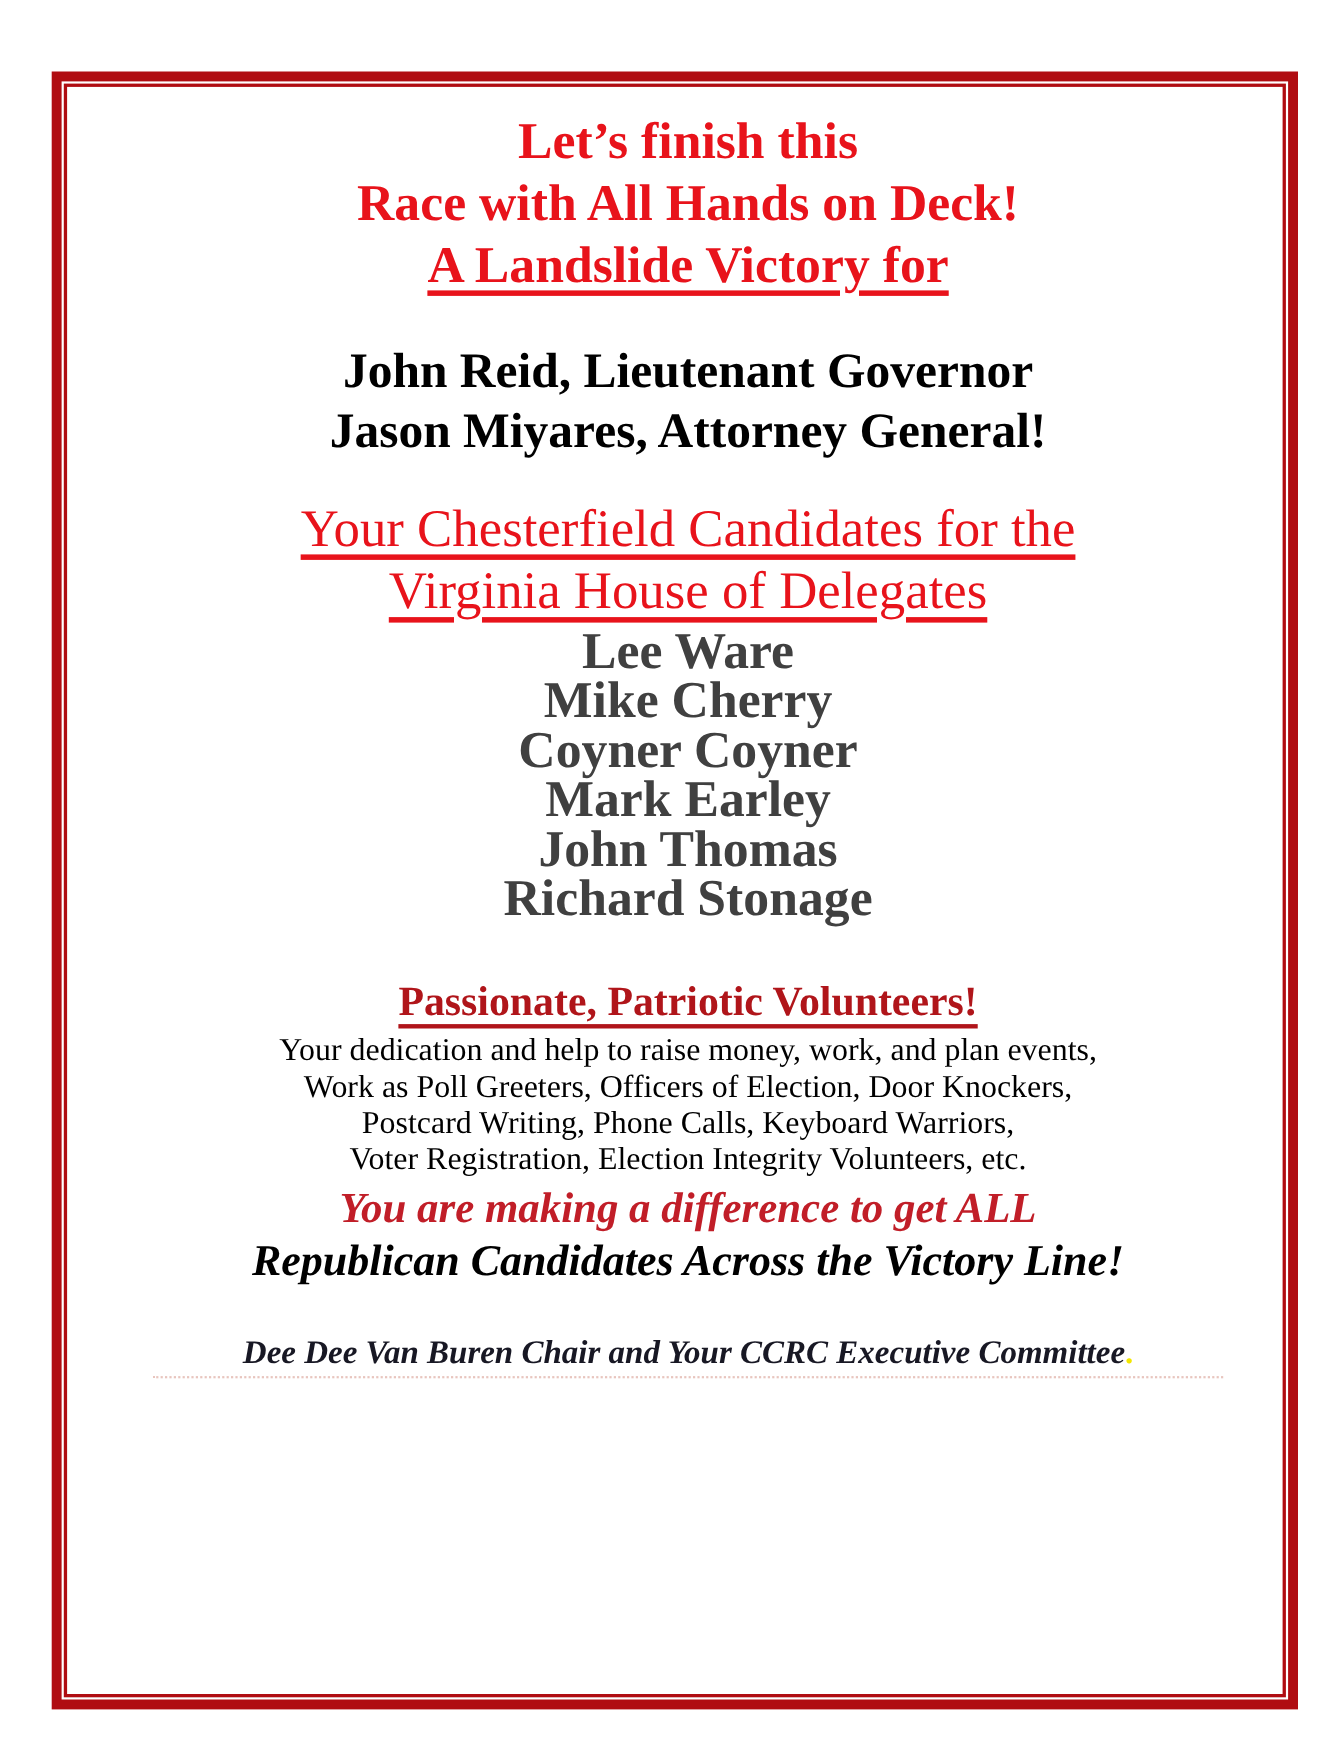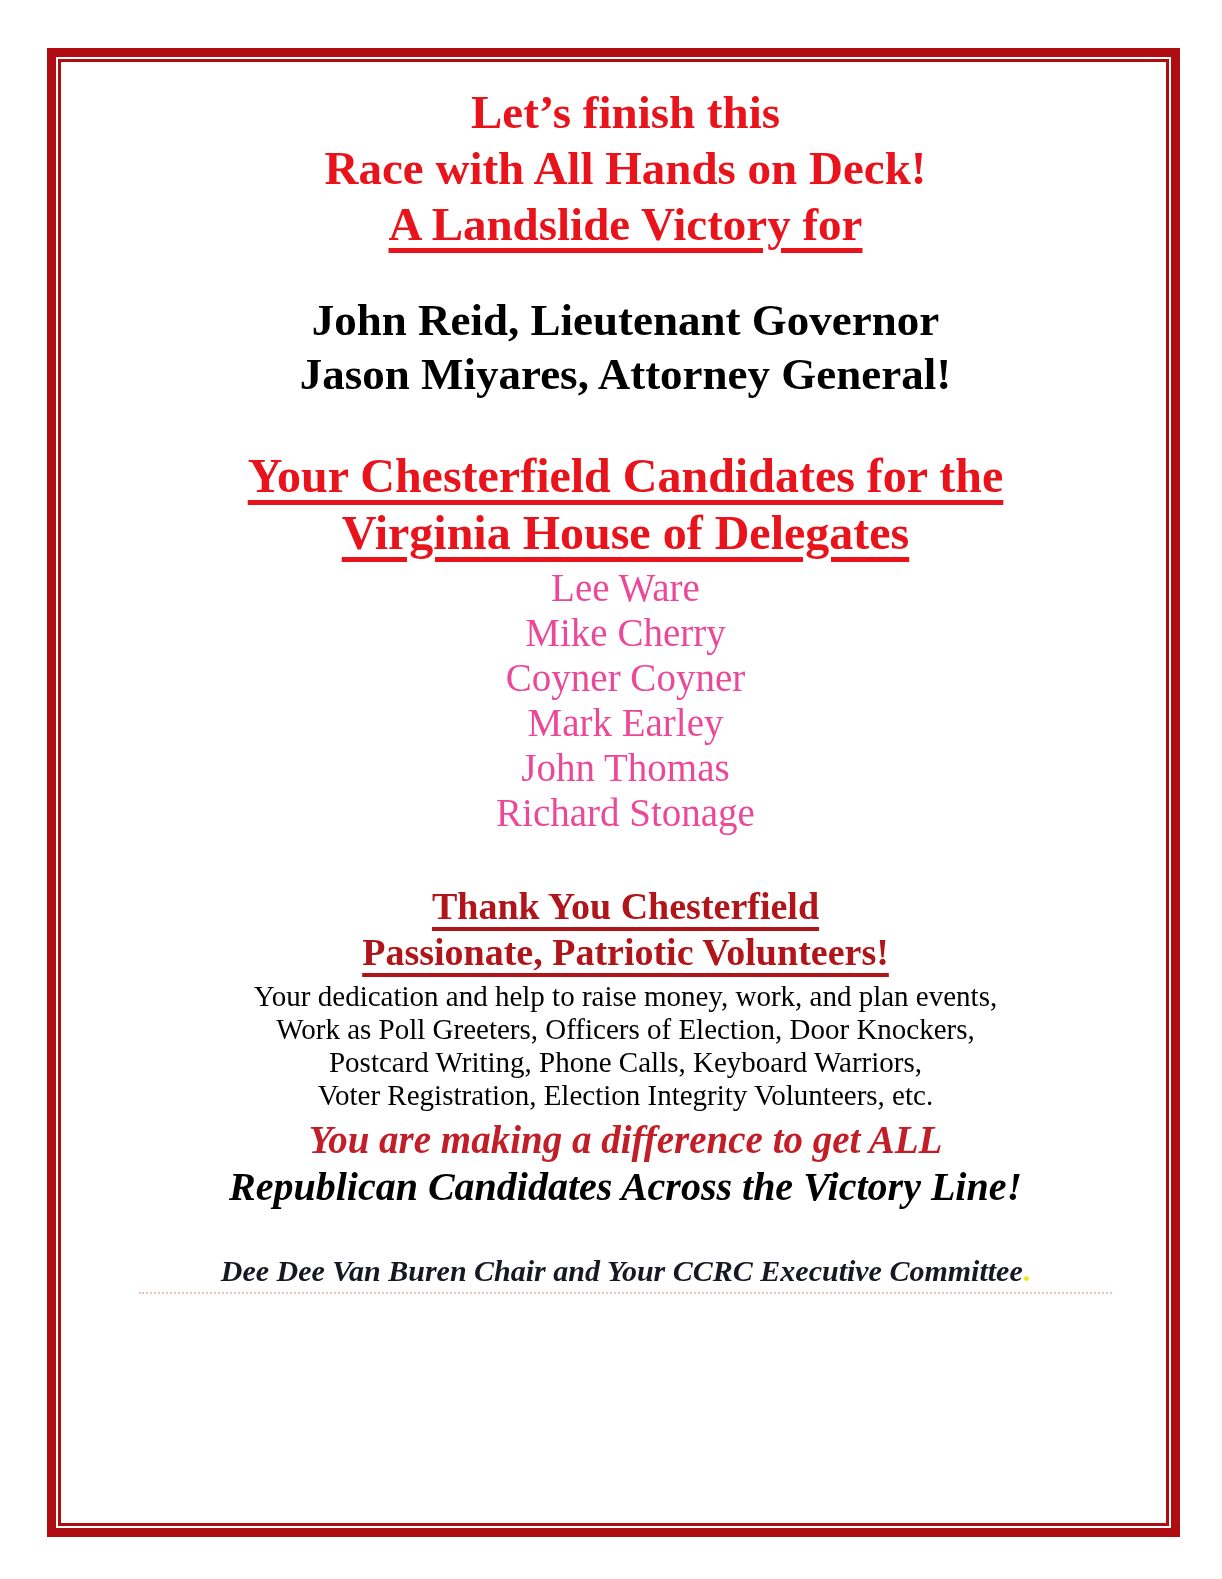--- a/index.html
+++ b/index.html
@@ -14,21 +14,21 @@
   html,body{background:#ffffff;}
   .page{
     position:relative;
     width:1222px;height:1579px;
     background:#ffffff;
     font-family:"Liberation Serif","DejaVu Serif",serif;
     overflow:hidden;
   }
   .frame-outer{
     position:absolute;
-    left:47px;top:48px;
+    left:47px;top:65px;
     width:1133px;height:1489px;
     border:9px solid var(--border-red);
     padding:2px;
   }
   .frame-inner{
     width:100%;height:100%;
     border:3px solid var(--border-red);
   }
   .content{
     width:100%;height:100%;
@@ -45,29 +45,29 @@
     text-decoration-thickness:4px;
     text-underline-offset:8px;
   }
   .headline .u{text-decoration-thickness:5px;text-align:right;}
   .statewide{
     margin-top:41px;
     color:#000000;
     font-size:45px;line-height:54px;font-weight:bold;
   }
   .delegates-heading{
-    margin-top:46px;
+    margin-top:34px;
     color:var(--bright-red);
-    font-size:48px;line-height:57px;font-weight:bold;
+    font-size:48px;line-height:57px;font-weight:normal;
   }
   .delegates-heading .u{text-decoration-thickness:5px;}
   .delegates-list{
     margin-top:4px;
-    color:#ec4899;
-    font-size:39px;line-height:45px;font-weight:normal;
+    color:#404040;
+    font-size:47px;line-height:45px;font-weight:bold;
     list-style:none;
   }
   .thanks-heading{
     margin-top:48px;
     color:var(--dark-red);
     font-size:38px;line-height:46px;font-weight:bold;
   }
   .volunteer-body{
     margin-top:5px;
     color:#000000;
@@ -129,21 +129,20 @@
         <ul class="delegates-list">
           <li class="line">Lee Ware</li>
           <li class="line">Mike Cherry</li>
           <li class="line">Coyner Coyner</li>
           <li class="line">Mark Earley</li>
           <li class="line">John Thomas</li>
           <li class="line">Richard Stonage</li>
         </ul>
 
         <div class="thanks-heading">
-          <span class="line"><span class="u">Thank You Chesterfield</span></span>
           <span class="line"><span class="u">Passionate, Patriotic Volunteers!</span></span>
         </div>
 
         <div class="volunteer-body">
           <span class="line">Your dedication and help to raise money, work, and plan events,</span>
           <span class="line">Work as Poll Greeters, Officers of Election, Door Knockers,</span>
           <span class="line">Postcard Writing, Phone Calls, Keyboard Warriors,</span>
           <span class="line">Voter Registration, Election Integrity Volunteers, etc.</span>
         </div>
 

